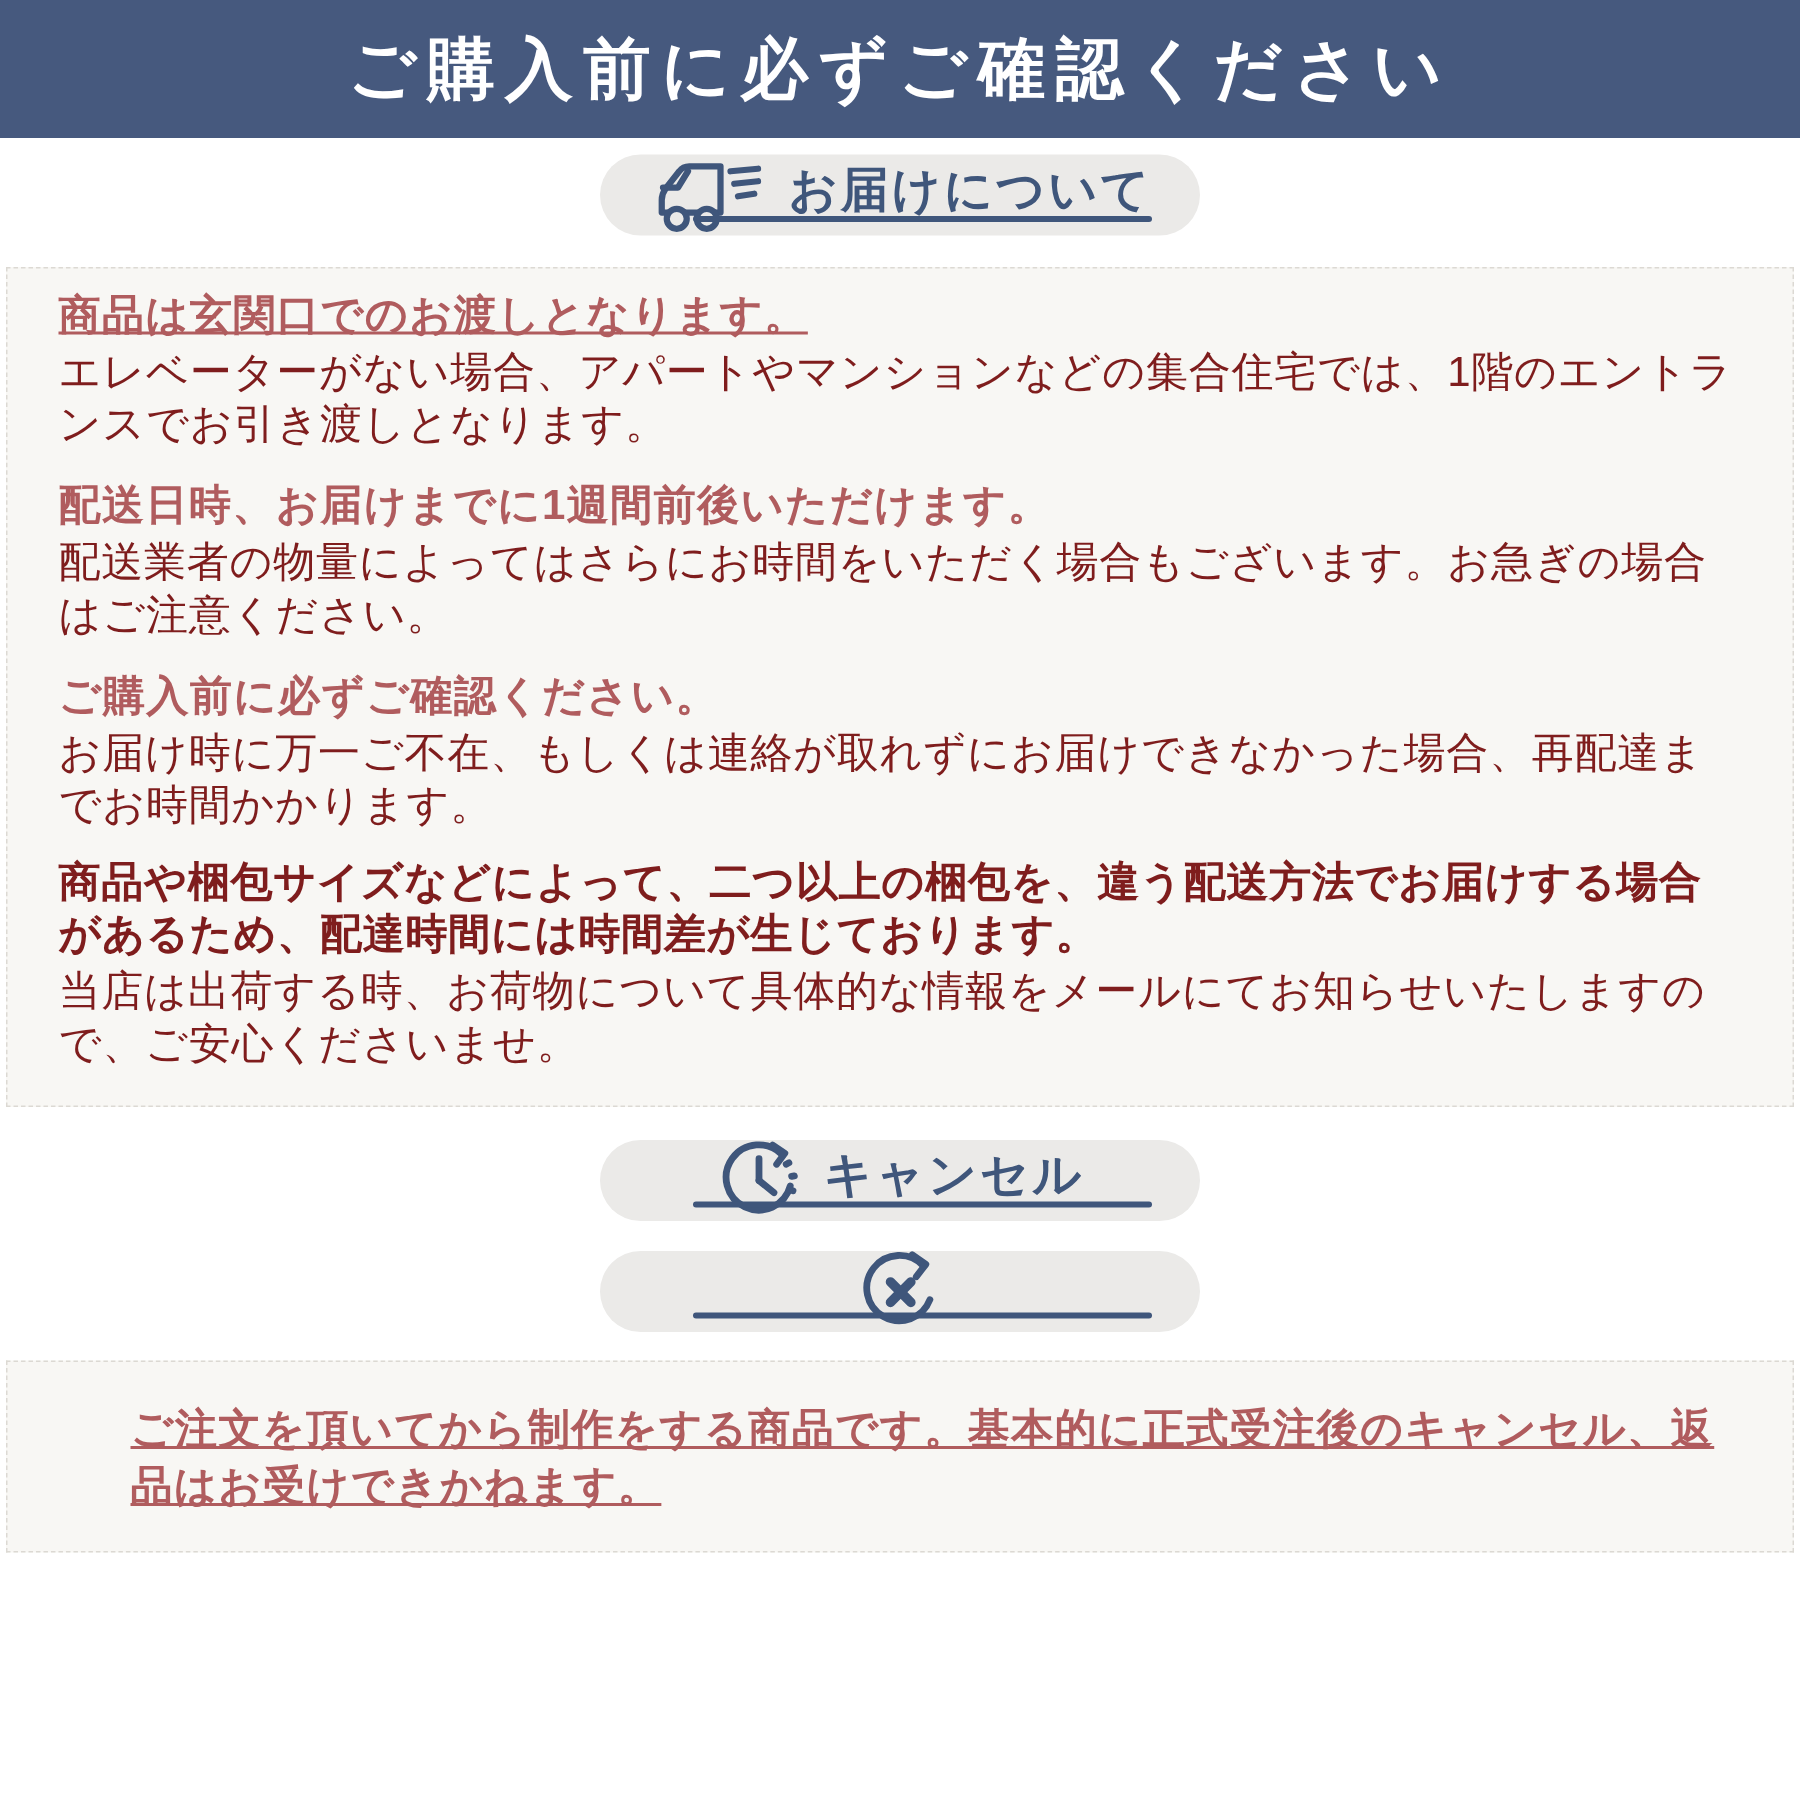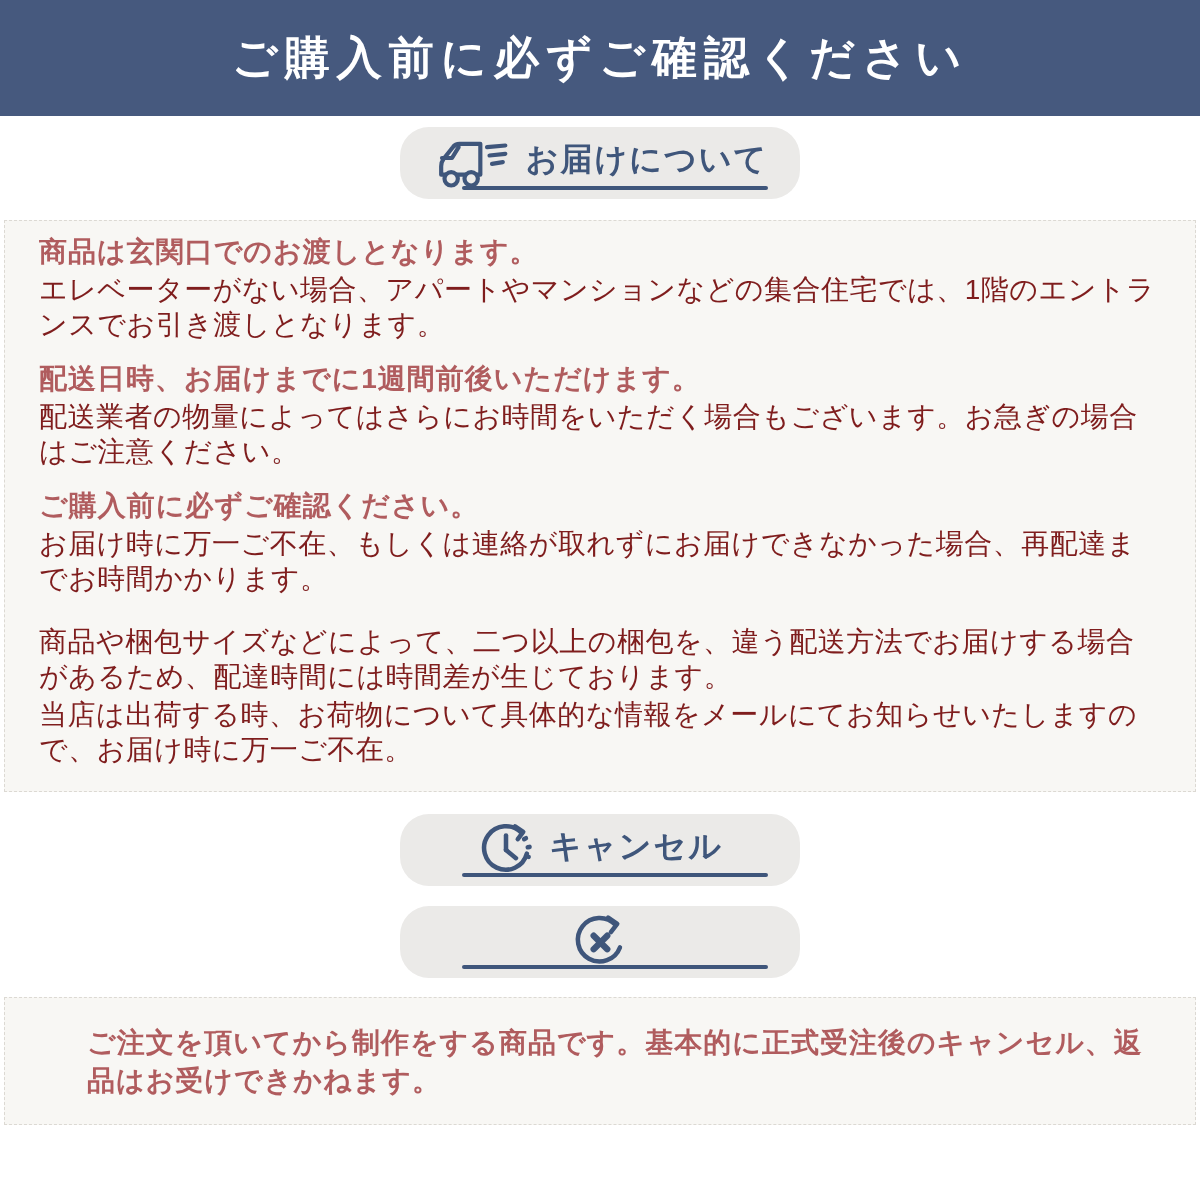--- a/index.html
+++ b/index.html
@@ -1,28 +1,28 @@
 <!DOCTYPE html>
 <html lang="ja"><head>
 <meta charset="utf-8">
 <style>
   html,body { margin:0; padding:0; }
   .page {
     width:1200px; height:1200px; background:#ffffff; overflow:hidden;
     font-family:"Liberation Sans","DejaVu Sans",sans-serif;
   }
   .header {
-    height:116px; background:#46597e;
+    height:92px; background:#46597e;
     display:flex; align-items:center; justify-content:center;
   }
   .header .title {
     color:#ffffff; font-size:45px; font-weight:bold; letter-spacing:7px; margin:0;
   }
   .badge {
-    width:400px; height:72px; background:#ebeae8; border-radius:29px;
+    width:400px; height:54px; background:#ebeae8; border-radius:29px;
     margin:0 auto; display:flex; align-items:center; justify-content:center;
     gap:14px; position:relative;
   }
   .badge .label {
     color:#3f567b; font-size:32px; font-weight:bold; letter-spacing:2px;
     position:relative; z-index:1; padding-bottom:6px;
   }
   .badge .bar {
     position:absolute; bottom:9px; left:62px; right:32px; height:4px;
     background:#3f567b; border-radius:2px;
@@ -35,27 +35,27 @@
     margin:0 4px; background:#f8f7f4; border:1px dashed #dcd9d3;
     padding:14px 34px 24px; box-sizing:border-box;
   }
   .panel-1 { margin-top:21px; }
   .panel-2 { margin-top:19px; padding-top:16px; }
   .panel-3 { margin-top:19px; min-height:124px; padding-top:26px; }
   .h-red {
     color:#b05c5e; font-size:28px; font-weight:bold; line-height:34px;
     margin:20px 0 0; letter-spacing:1px;
   }
-  .h-red.first { margin-top:0; }
+  .h-red.first { margin-top:0;text-decoration:underline; }
   .h-red.big { line-height:38px;margin-left:48px; }
   .body-text {
     color:#7f1d1d; font-size:28px; line-height:35px; margin:3px 0 0;
     letter-spacing:0.5px;
   }
-  .body-text.spaced { margin-top:28px; }
+  .body-text.spaced { margin-top:16px;font-weight:bold; }
 </style>
 </head>
 <body>
 
 <div class="page">
 
   <div class="header">
     <h1 class="title">ご購入前に必ずご確認ください</h1>
   </div>
 
@@ -78,21 +78,21 @@
   </div>
 
   <div class="panel panel-1">
     <p class="h-red first">商品は玄関口でのお渡しとなります。</p>
     <p class="body-text">エレベーターがない場合、アパートやマンションなどの集合住宅では、1階のエントランスでお引き渡しとなります。</p>
     <p class="h-red">配送日時、お届けまでに1週間前後いただけます。</p>
     <p class="body-text">配送業者の物量によってはさらにお時間をいただく場合もございます。お急ぎの場合はご注意ください。</p>
     <p class="h-red">ご購入前に必ずご確認ください。</p>
     <p class="body-text">お届け時に万一ご不在、もしくは連絡が取れずにお届けできなかった場合、再配達までお時間かかります。</p>
     <p class="body-text spaced">商品や梱包サイズなどによって、二つ以上の梱包を、違う配送方法でお届けする場合があるため、配達時間には時間差が生じております。</p>
-    <p class="body-text">当店は出荷する時、お荷物について具体的な情報をメールにてお知らせいたしますので、お届け時に万一ご不在。</p>
+    <p class="body-text">当店は出荷する時、お荷物について具体的な情報をメールにてお知らせいたしますので、ご安心くださいませ。</p>
   </div>
 
   <div class="badge badge-2">
     <span>
       <svg width="58" height="58" viewBox="0 0 64 64" fill="none">
         <g stroke="#3f567b" stroke-width="5" stroke-linecap="round" stroke-linejoin="round">
           <path d="M49 13 A24 24 0 1 0 55 36"></path>
           <path d="M42 6 L51 12 L45 20"></path>
           <path d="M32 32 L32 16"></path>
           <path d="M32 32 L43 41"></path>

